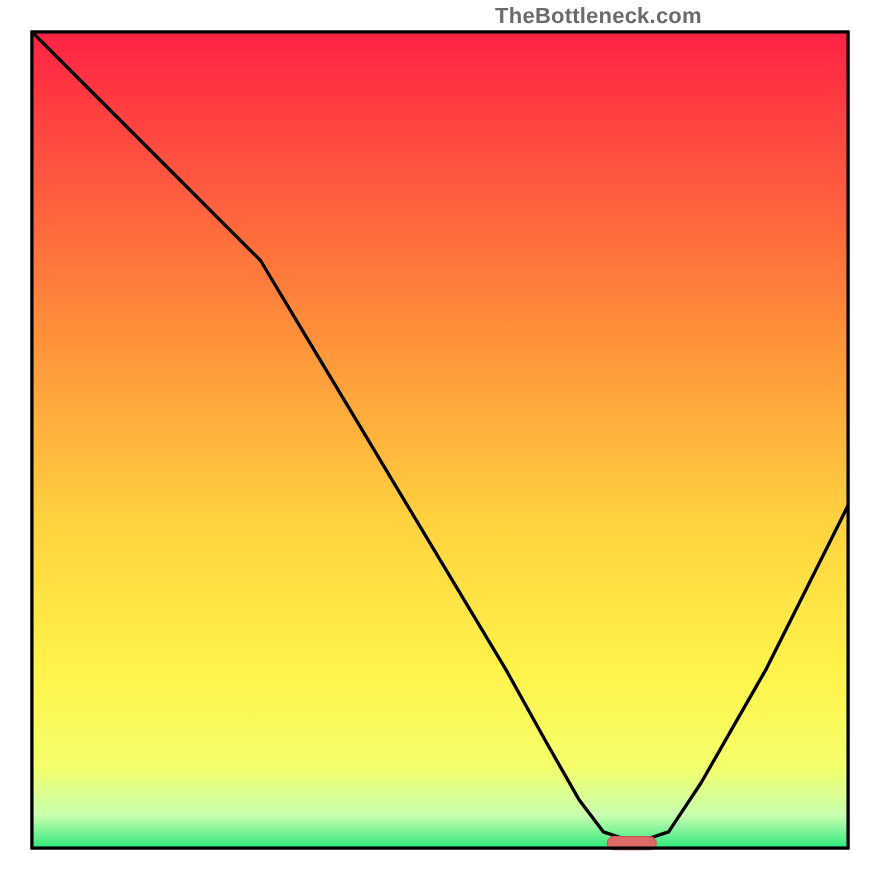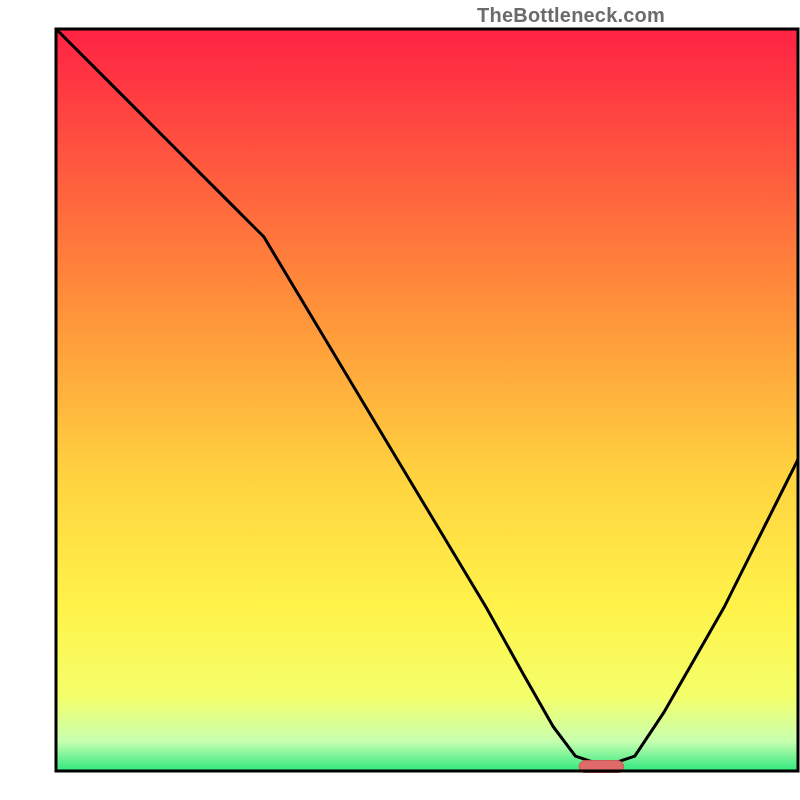--- a/index.html
+++ b/index.html
@@ -7,21 +7,20 @@
     padding: 0;
     width: 800px;
     height: 800px;
     background: #ffffff;
     overflow: hidden;
   }
   .chart-wrap {
     position: relative;
     width: 650px;
     height: 800px;
-    margin-left: 27px;
   }
   .watermark {
     position: absolute;
     top: 4px;
     right: 12px;
     font-family: Arial, Helvetica, sans-serif;
     font-size: 20px;
     font-weight: 600;
     color: #6b6b6b;
     letter-spacing: 0.2px;

